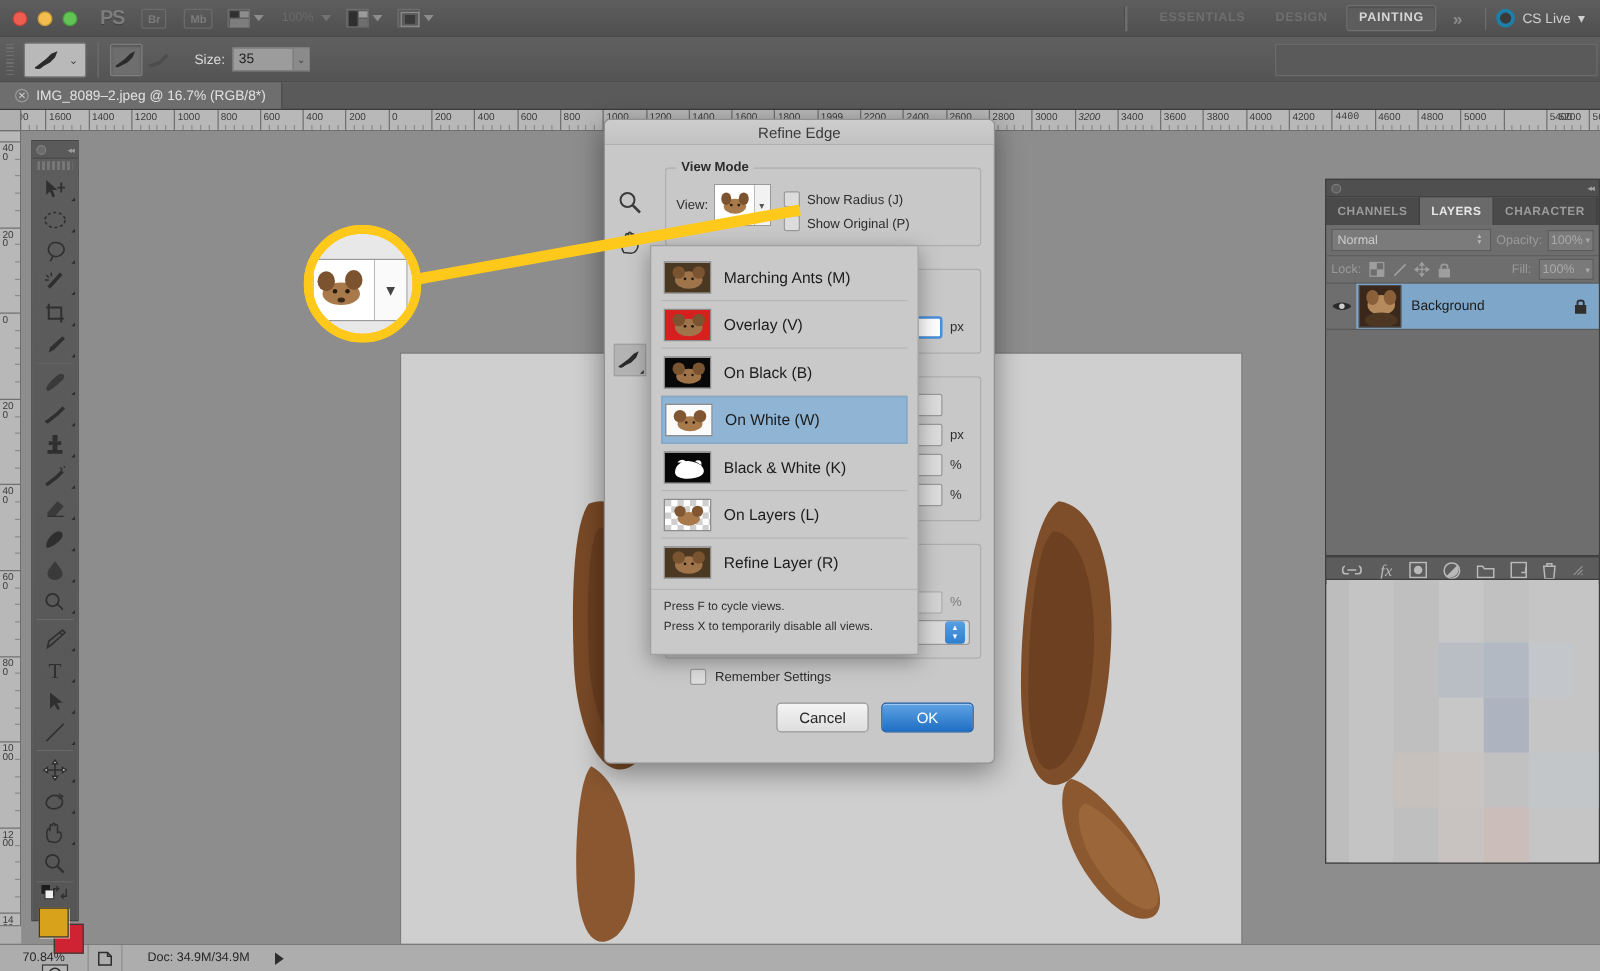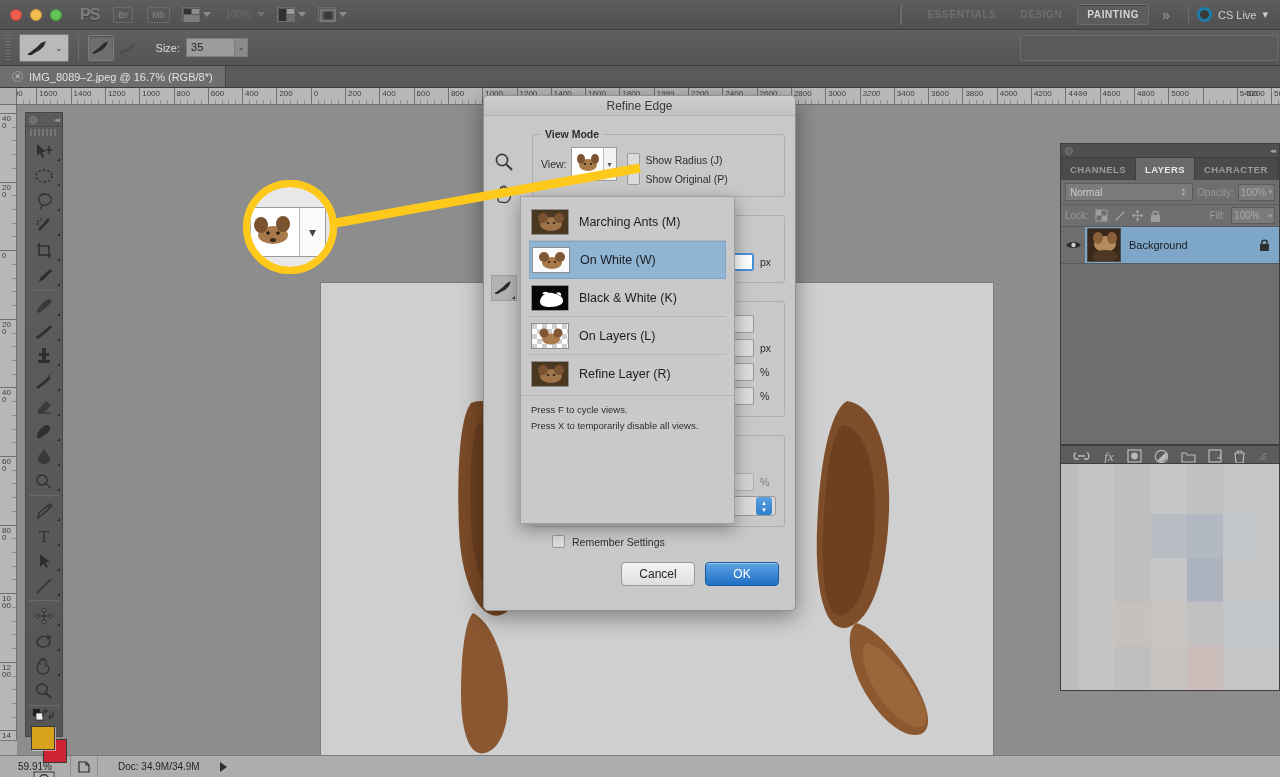--- a/index.html
+++ b/index.html
@@ -1226,20 +1226,46 @@
               <rect width="38" height="26" fill="#4a3823"></rect>
               <ellipse cx="19" cy="14" rx="11" ry="7" fill="#a0744a"></ellipse>
               <ellipse cx="11" cy="8" rx="5" ry="5" fill="#7a5331"></ellipse>
               <ellipse cx="27" cy="8" rx="5" ry="5" fill="#7a5331"></ellipse>
               <circle cx="16" cy="13" r="1.1" fill="#1f150c"></circle>
               <circle cx="22" cy="13" r="1.1" fill="#1f150c"></circle>
             </svg>
         </div>
         <div class="vm-lbl">Marching Ants (M)</div>
       </div>
+      <div class="vm-item">
+        <div class="vm-thumb">
+          <svg width="38" height="26" viewBox="0 0 38 26">
+              <rect width="38" height="26" fill="#d81f1f"></rect>
+              <ellipse cx="19" cy="14" rx="11" ry="7" fill="#a0744a"></ellipse>
+              <ellipse cx="11" cy="8" rx="5" ry="5" fill="#7a5331"></ellipse>
+              <ellipse cx="27" cy="8" rx="5" ry="5" fill="#7a5331"></ellipse>
+              <circle cx="16" cy="13" r="1.1" fill="#1f150c"></circle>
+              <circle cx="22" cy="13" r="1.1" fill="#1f150c"></circle>
+            </svg>
+        </div>
+        <div class="vm-lbl">Overlay (V)</div>
+      </div>
+      <div class="vm-item">
+        <div class="vm-thumb">
+          <svg width="38" height="26" viewBox="0 0 38 26">
+              <rect width="38" height="26" fill="#080808"></rect>
+              <ellipse cx="19" cy="15" rx="10" ry="6" fill="#9e7348"></ellipse>
+              <ellipse cx="11" cy="9" rx="5" ry="5" fill="#7a5331"></ellipse>
+              <ellipse cx="27" cy="9" rx="5" ry="5" fill="#7a5331"></ellipse>
+              <circle cx="16" cy="14" r="1" fill="#1f150c"></circle>
+              <circle cx="22" cy="14" r="1" fill="#1f150c"></circle>
+            </svg>
+        </div>
+        <div class="vm-lbl">On Black (B)</div>
+      </div>
       <div class="vm-item sel">
         <div class="vm-thumb">
           <svg width="38" height="26" viewBox="0 0 38 26">
               <rect width="38" height="26" fill="#fbfbfb"></rect>
               <ellipse cx="19" cy="15" rx="10" ry="6" fill="#a8794b"></ellipse>
               <ellipse cx="11" cy="9" rx="5" ry="5" fill="#805732"></ellipse>
               <ellipse cx="27" cy="9" rx="5" ry="5" fill="#805732"></ellipse>
               <circle cx="16" cy="14" r="1" fill="#1f150c"></circle>
               <circle cx="22" cy="14" r="1" fill="#1f150c"></circle>
             </svg>
@@ -1329,21 +1355,21 @@
         <div class="cc-arrow">▾</div>
       </div>
     </div>
   </div>
   <svg class="callout" style="left:243px;top:180px;width:94px;height:94px;z-index:53">
     <circle cx="47" cy="47" r="43.5" fill="none" stroke="#ffc91b" stroke-width="7"></circle>
   </svg>
 
   <div class="sb-scroll-cap"></div>
   <div class="statusbar">
-    <div class="sb-zoom">59.91%</div>
+    <div class="sb-zoom">70.84%</div>
     <div class="sb-div"></div>
     <div class="sb-ico">
       <svg width="14" height="14">
           <path d="M2 2 L9 2 L12 5 L12 12 L2 12 Z" fill="none" stroke="#2d2d2d" stroke-width="1.2"></path>
           <path d="M9 2 L9 5 L12 5" fill="none" stroke="#2d2d2d" stroke-width="1.1"></path>
         </svg>
     </div>
     <div class="sb-div"></div>
     <div class="sb-doc">Doc: 34.9M/34.9M</div>
     <div class="sb-arrow"></div>

